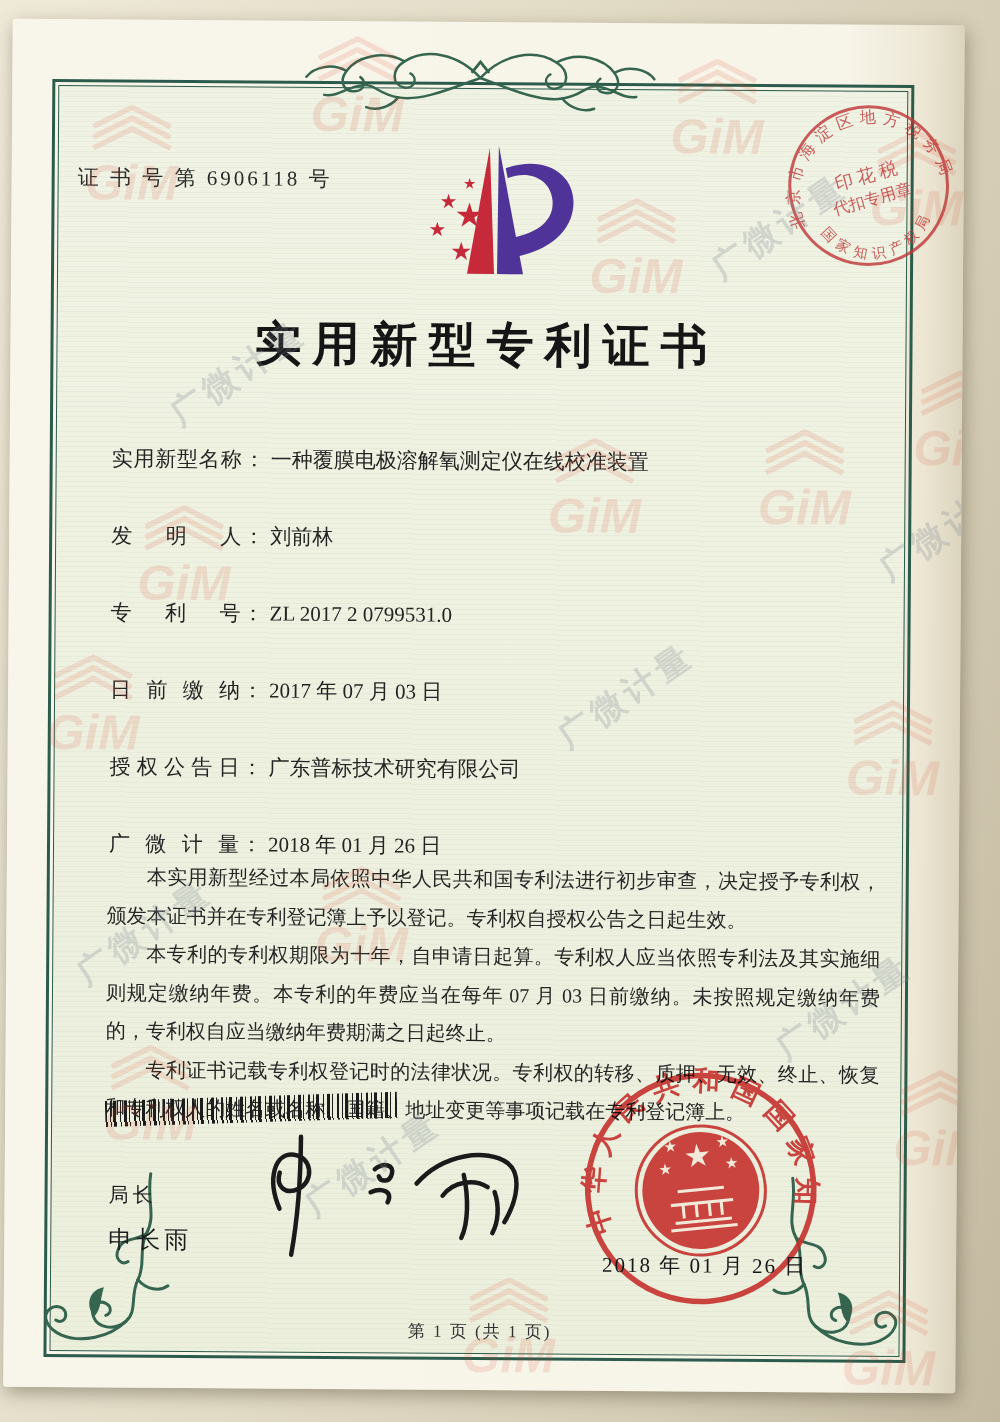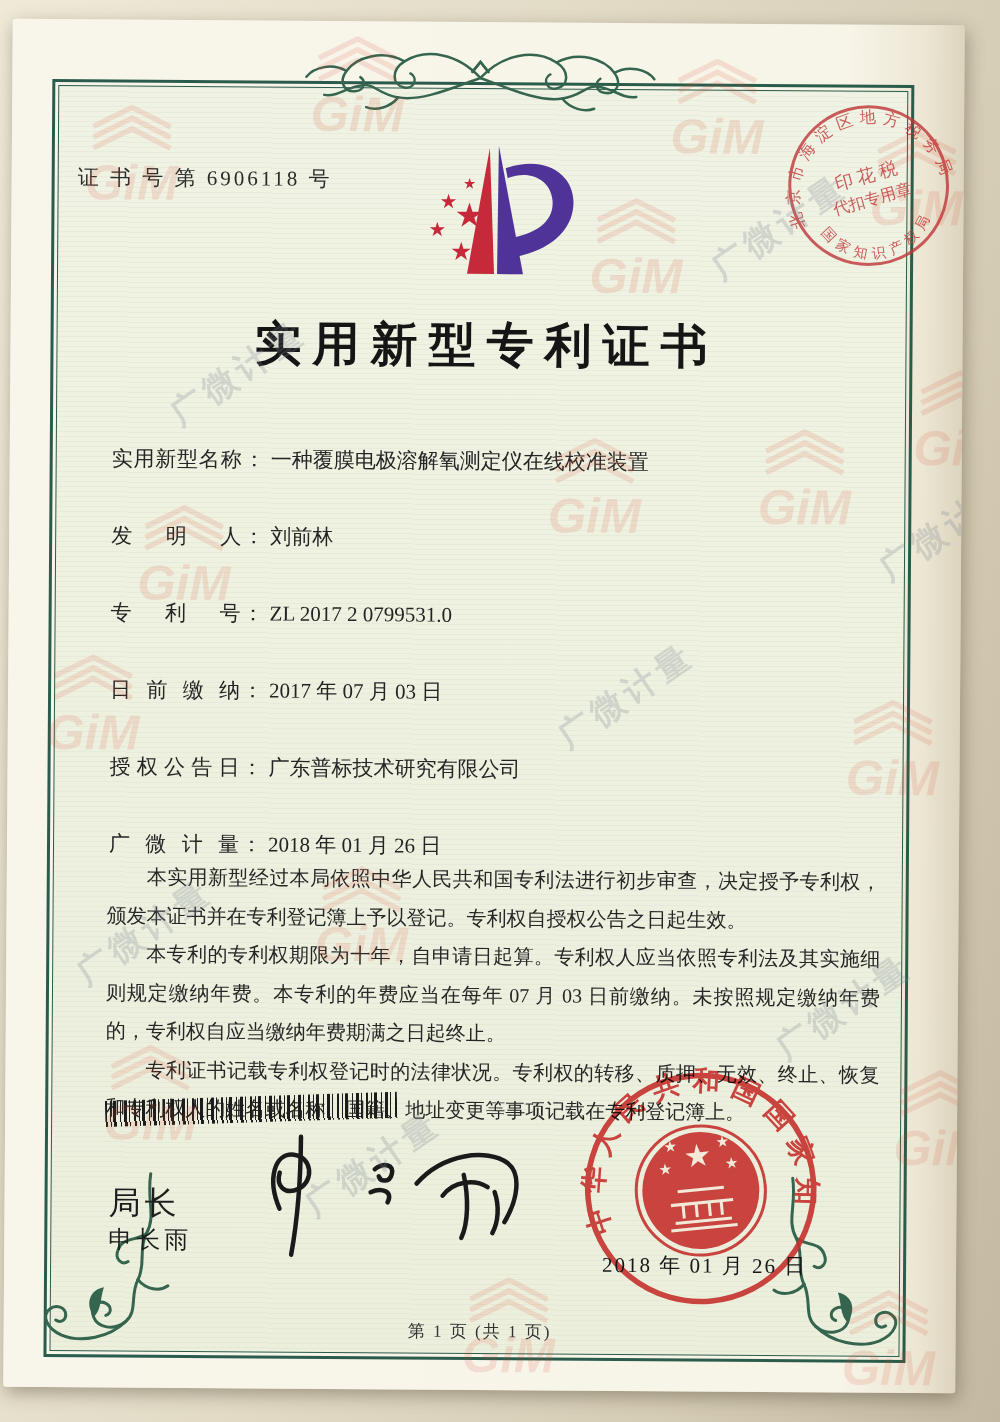--- a/index.html
+++ b/index.html
@@ -35,21 +35,21 @@
   .field .lbl{display:inline-block;width:130px;text-align:justify;text-align-last:justify;}
   .field .col{margin:0 6px 0 2px;}
   .paras{position:absolute;left:100px;top:838px;width:774px;font-size:20px;line-height:38.5px;color:#262626;text-align:justify;}
   .paras p{margin:0;text-indent:2em;}
   .barcode{position:absolute;left:100px;top:1076px;width:292px;height:26px;transform:rotate(-2.2deg);
     background:repeating-linear-gradient(90deg,
       #1c1c1c 0 2px,transparent 2px 5px,#1c1c1c 5px 6px,transparent 6px 8px,
       #1c1c1c 8px 11px,transparent 11px 15px,#1c1c1c 15px 16px,transparent 16px 19px,
       #1c1c1c 19px 22px,transparent 22px 24px,#1c1c1c 24px 25px,transparent 25px 29px);
   }
-  .signer-title{position:absolute;left:104px;top:1162px;font-size:32px;letter-spacing:4px;color:#1d1d1d;font-family:Liberation Serif, serif;}
+  .signer-title{position:absolute;left:104px;top:1162px;font-size:20px;letter-spacing:4px;color:#1d1d1d;font-family:Liberation Serif, serif;}
   .signer-name{position:absolute;left:104px;top:1204px;font-size:24px;letter-spacing:4px;color:#1d1d1d;font-family:Liberation Serif, serif;text-align:right;}
   .signature{position:absolute;left:244px;top:1108px;width:290px;height:145px;}
   .seal{position:absolute;left:575px;top:1044px;width:242px;height:242px;transform:rotate(-6deg);mix-blend-mode:multiply;opacity:.9;}
   .seal text{font-family:"Liberation Serif","DejaVu Serif",serif;}
   .seal-date{position:absolute;left:598px;top:1228px;font-size:21px;letter-spacing:2px;color:#171717;z-index:6;}
   .footer-page{position:absolute;left:0;top:1298px;width:100%;text-align:center;font-size:17px;letter-spacing:2px;color:#333;}
   .ornament-top{position:absolute;left:288px;top:6px;width:360px;height:100px;z-index:3;}
   .flourish{position:absolute;width:150px;height:180px;z-index:3;}
   .flourish.left{left:30px;top:1152px;}
   .flourish.right{left:754px;top:1152px;transform:scaleX(-1);}

